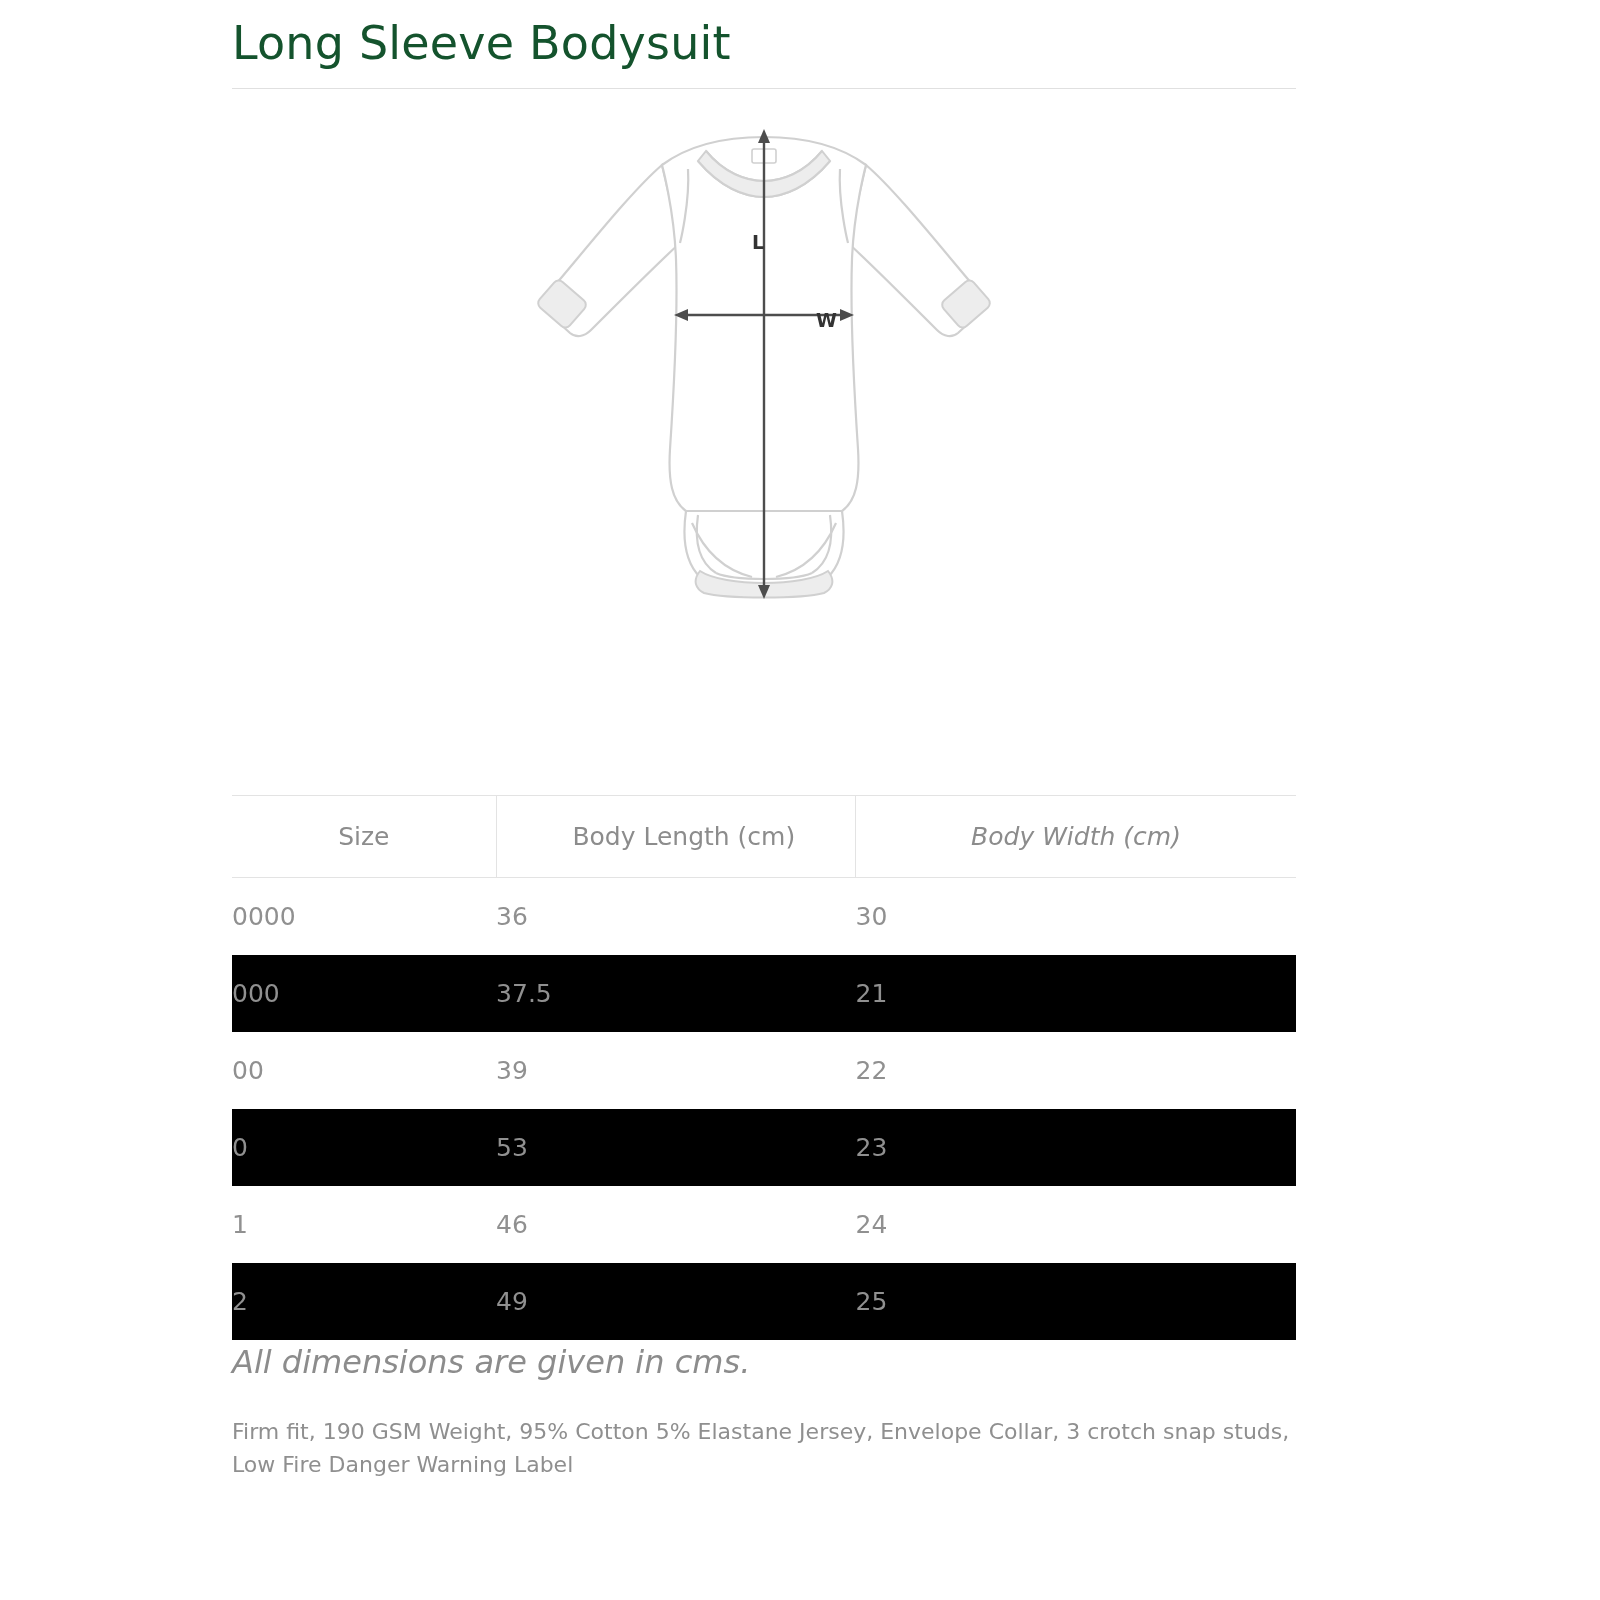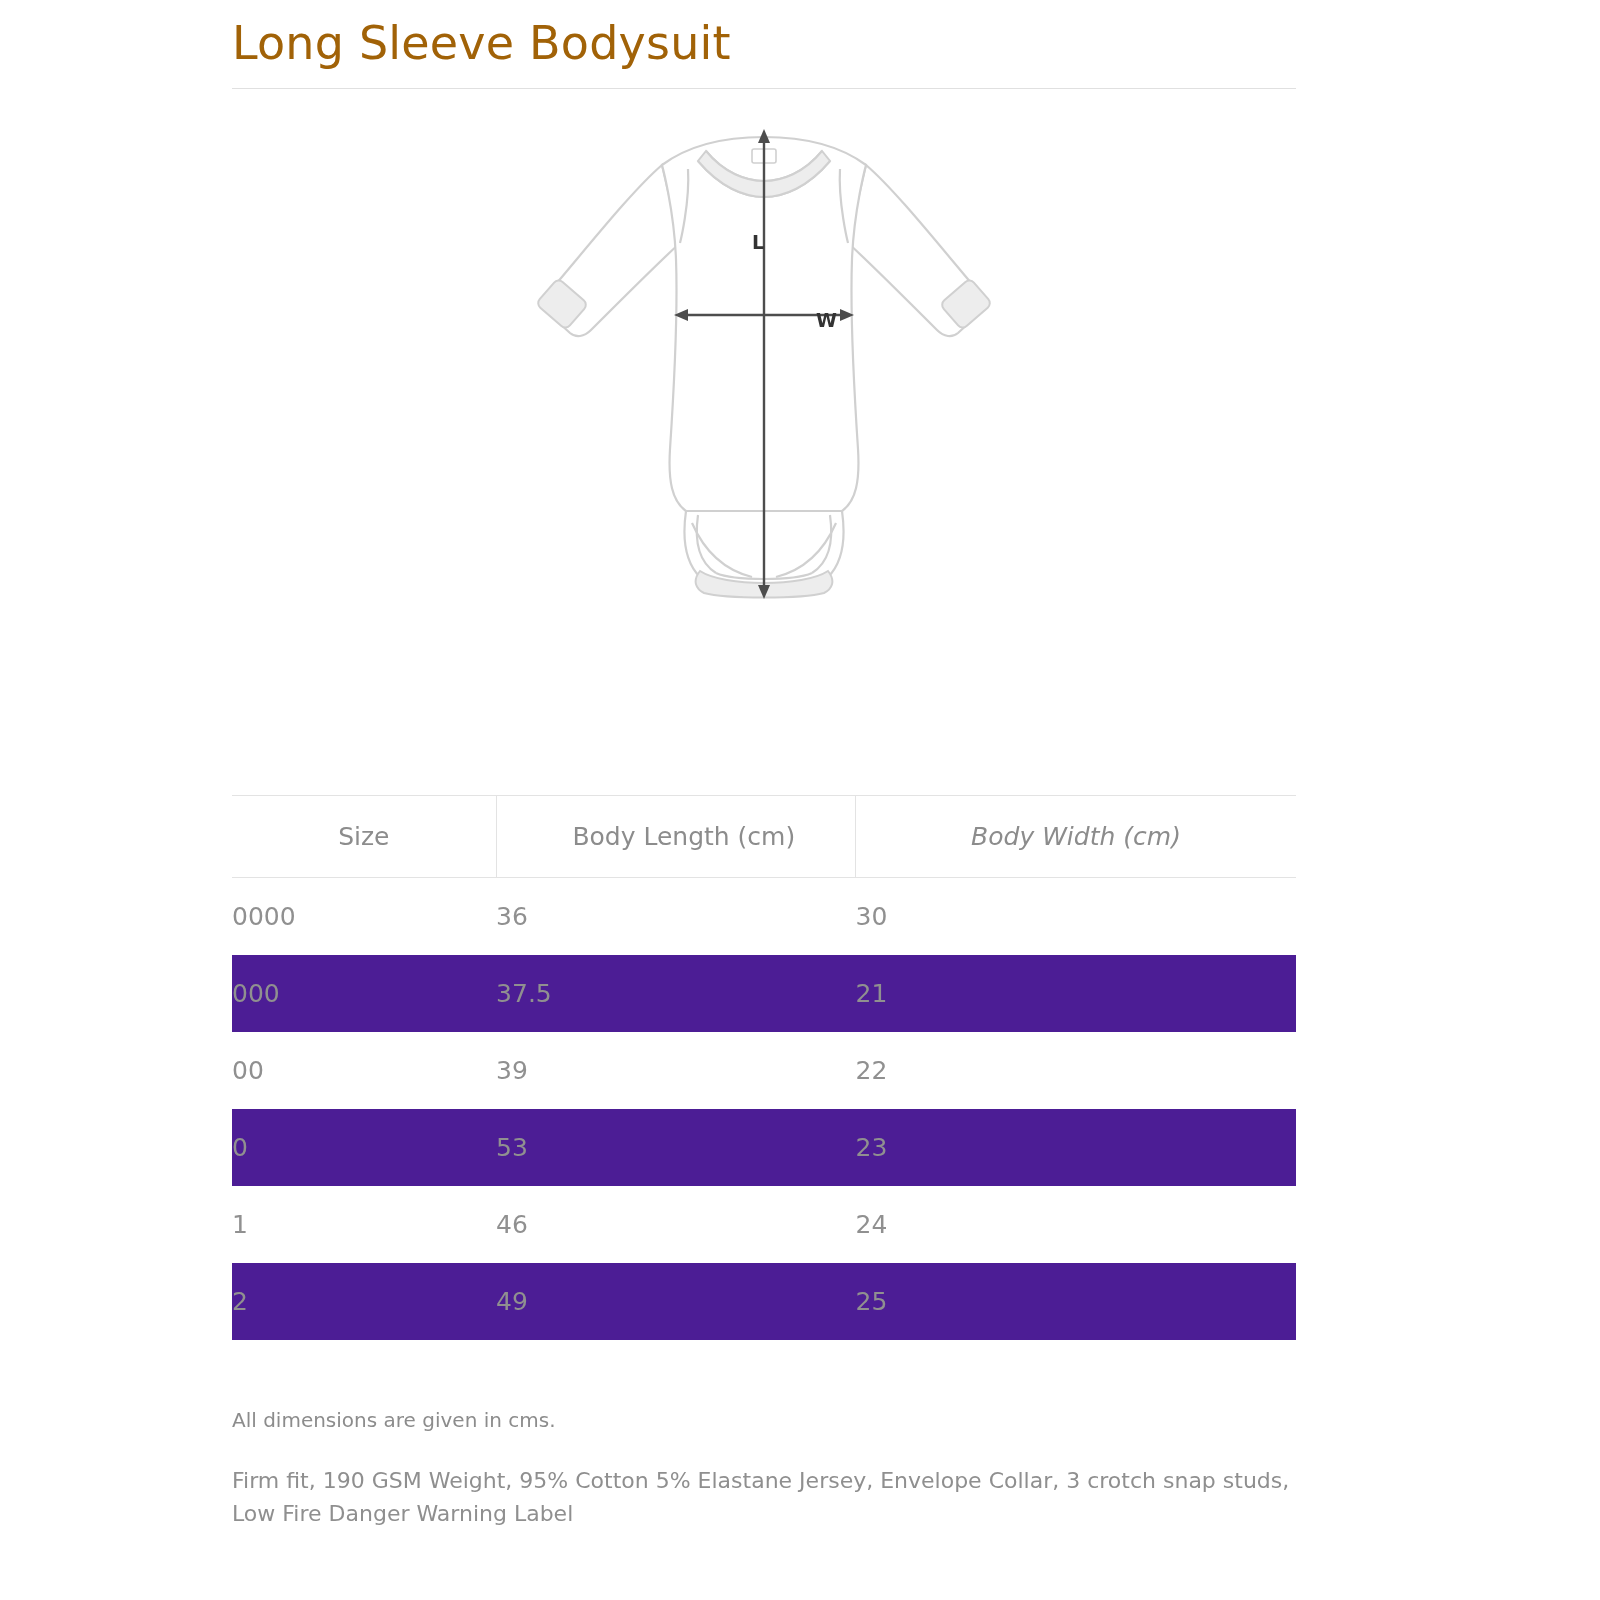--- a/index.html
+++ b/index.html
@@ -22,21 +22,21 @@
   }
   .content {
     position: absolute;
     left: 232px;
     top: 0;
     width: 1064px;
   }
   .title {
     font-size: 46px;
     font-weight: 400;
-    color: #a16207;
+    color: #14532d;
     letter-spacing: 0.2px;
     margin: 0;
     padding-top: 14px;
     line-height: 1.3;
     font-family: "DejaVu Sans", sans-serif;
   }
   .title-rule {
     border-bottom: 1px solid #e0e0e0;
     margin-top: 14px;
     width: 1064px;
@@ -68,26 +68,26 @@
   table.sizechart th.col-size { width: 268px; border-right: 1px solid #e3e3e3; }
   table.sizechart th.col-len  { width: 348px; border-right: 1px solid #e3e3e3; padding-left: 16px; }
   table.sizechart th.col-wid  { width: 448px; font-style: italic; }
   table.sizechart td {
     font-size: 25px;
     color: #909090;
     padding: 24px 0 24px 0;
     text-align: left;
   }
   table.sizechart tr.alt td {
-    background: #4c1d95;
+    background: #000000;
   }
   .note {
-    font-size: 20px;
+    font-size: 32px;
+    font-style: italic;
     color: #8c8c8c;
-    margin-top: 66px;
     line-height: 1.4;
   }
   .desc {
     font-size: 22px;
     color: #8f8f8f;
     margin-top: 30px;
     line-height: 1.5;
     width: 1075px;
   }
   .garment-line { fill: none; stroke: #d0d0d0; stroke-width: 2.2; }

